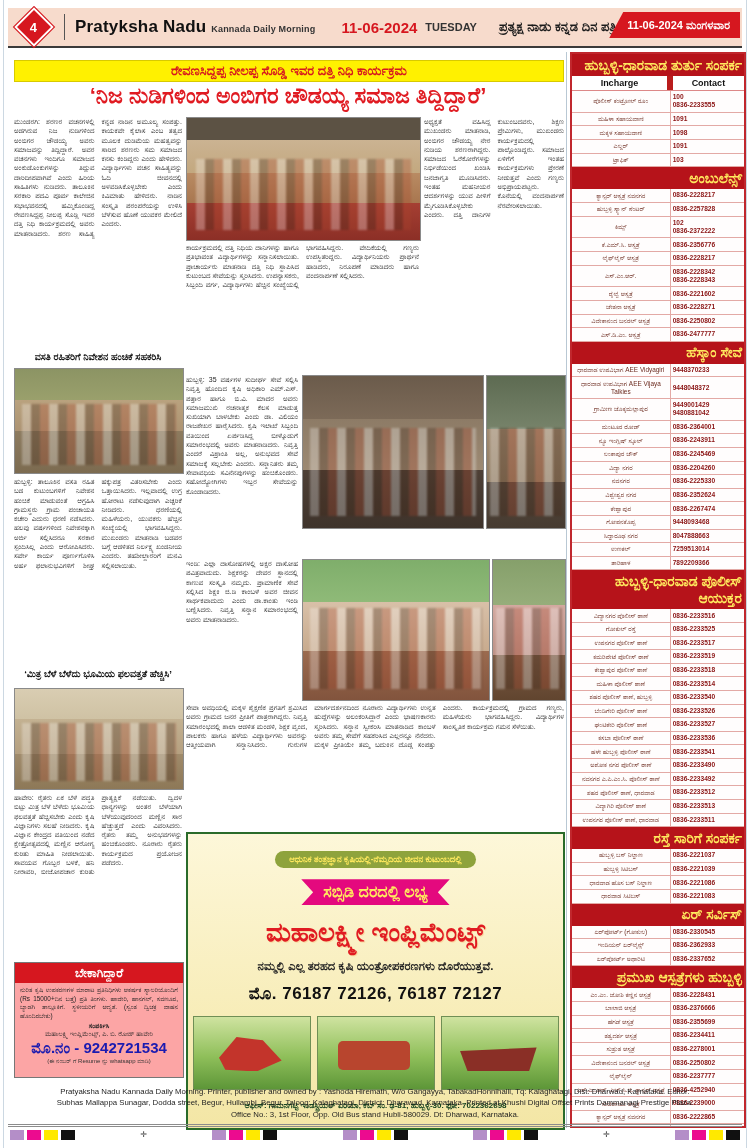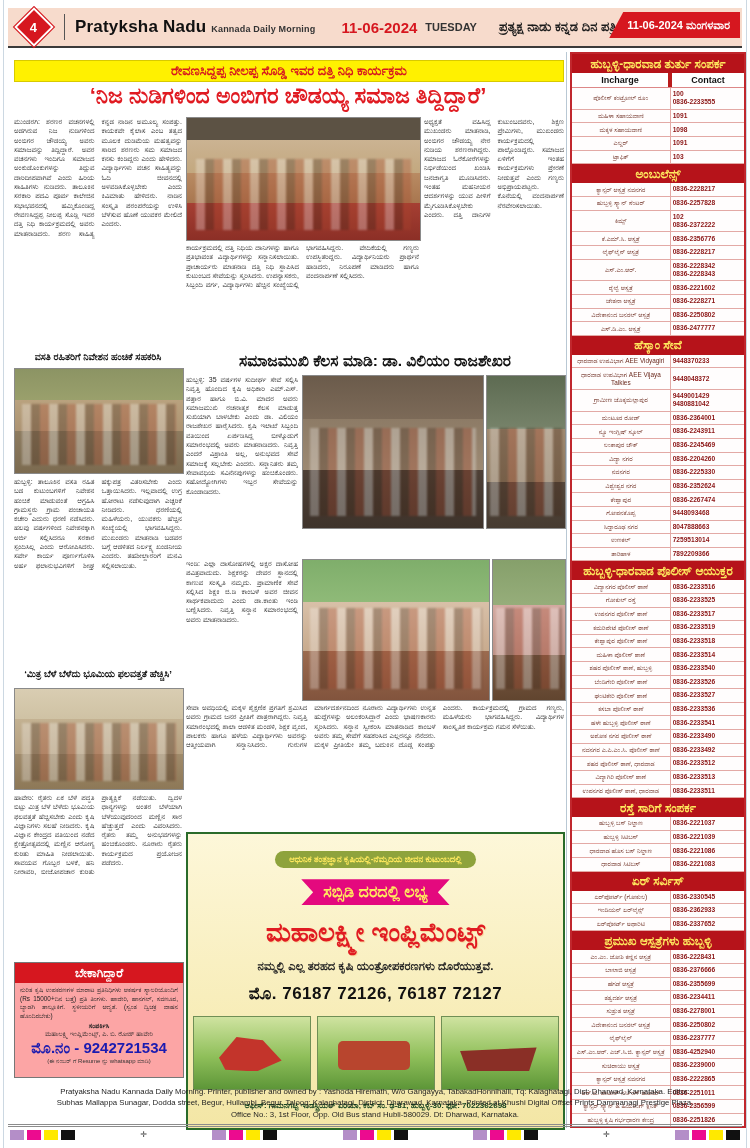--- a/index.html
+++ b/index.html
@@ -74,25 +74,25 @@
   .eq1::after{left:22%;top:28%;width:54%;height:48%;background:#c3342b;
               clip-path:polygon(0 60%,28% 0,70% 10%,100% 68%,60% 100%,10% 95%);}
   .eq2::after{left:18%;top:34%;width:62%;height:40%;background:#b8452e;border-radius:5px;}
   .eq3::after{left:16%;top:30%;width:66%;height:46%;background:#8a2f26;
               clip-path:polygon(0 38%,100% 28%,90% 100%,10% 100%);}
   .ad-addr{color:#14421f;font-weight:700;font-size:8px;}
 
   
   .sidebar{position:absolute;left:570px;top:52px;width:176px;height:1076px;
            border:2px solid #c0272d;background:#fdf1ee;box-sizing:border-box;overflow:hidden;}
-  .sb-sec{background:#b6131a;color:#ffe95e;font-weight:800;font-size:12px;text-align:center;
+  .sb-sec{background:#b6131a;color:#ffe95e;font-weight:800;font-size:14px;text-align:right;
           padding:2.5px 2px;}
   .sb-th{display:flex;background:#fff;border-bottom:1px solid #d88;}
   .sb-th1,.sb-th2{font-weight:800;font-size:9px;color:#111;text-align:center;padding:2px;}
-  .sb-th1{flex:1.35;border-right:4px solid #b91c1c;}
+  .sb-th1{flex:1.35;border-right:6px solid #b91c1c;}
   .sb-th2{flex:1;}
   .sb-row{display:flex;border-bottom:1px solid #e3a9a5;align-items:stretch;background:#fffdfd;}
   .sb-l{flex:1.35;font-size:6.4px;color:#6b2a1e;text-align:center;padding:2.2px 2px;
         border-right:1px solid #e3a9a5;display:flex;align-items:center;justify-content:center;line-height:1.25;}
   .sb-c{flex:1;font-size:6.6px;font-weight:700;color:#8a1313;padding:2.2px 2px;
         display:flex;align-items:center;justify-content:flex-start;white-space:pre-line;line-height:1.25;}
   .vsep{position:absolute;left:566px;top:52px;width:1px;height:1076px;background:#b9c8d4;}
 
   
   .imprint{position:absolute;left:55px;top:1086px;width:640px;text-align:center;
@@ -134,21 +134,20 @@
   <div class="ph" style="left:186px;top:117px;width:233px;height:122px;
        background:linear-gradient(180deg,#5c5244 0%,#5c5244 18%,#cbb392 18%,#c3a87f 45%,#b98b63 45%,#a8764f 70%,#a53f33 70%,#8c2f26 100%);"></div>
   <div class="abs body-txt cols2" style="left:186px;top:243px;width:233px;height:104px;">ಕಾರ್ಯಕ್ರಮದಲ್ಲಿ ದತ್ತಿ ನಿಧಿಯ ದಾನಿಗಳನ್ನು ಹಾಗೂ ಪ್ರತಿಭಾವಂತ ವಿದ್ಯಾರ್ಥಿಗಳನ್ನು ಸನ್ಮಾನಿಸಲಾಯಿತು. ಪ್ರಾಚಾರ್ಯರು ಮಾತನಾಡಿ ದತ್ತಿ ನಿಧಿ ಸ್ಥಾಪಿಸಿದ ಕುಟುಂಬದ ಸೇವೆಯನ್ನು ಸ್ಮರಿಸಿದರು. ಉಪನ್ಯಾಸಕರು, ಸಿಬ್ಬಂದಿ ವರ್ಗ, ವಿದ್ಯಾರ್ಥಿಗಳು ಹೆಚ್ಚಿನ ಸಂಖ್ಯೆಯಲ್ಲಿ ಭಾಗವಹಿಸಿದ್ದರು. ವೇದಿಕೆಯಲ್ಲಿ ಗಣ್ಯರು ಉಪಸ್ಥಿತರಿದ್ದರು. ವಿದ್ಯಾರ್ಥಿನಿಯರು ಪ್ರಾರ್ಥನೆ ಹಾಡಿದರು, ನಿರೂಪಣೆ ಮಾಡಿದರು ಹಾಗೂ ವಂದನಾರ್ಪಣೆ ಸಲ್ಲಿಸಿದರು.</div>
   <div class="abs body-txt cols2" style="left:424px;top:117px;width:140px;height:230px;">ಅಧ್ಯಕ್ಷತೆ ವಹಿಸಿದ್ದ ಮುಖಂಡರು ಮಾತನಾಡಿ, ಅಂಬಿಗರ ಚೌಡಯ್ಯ ನೇರ ನುಡಿಯ ಶರಣರಾಗಿದ್ದರು. ಸಮಾಜದ ಓರೆಕೋರೆಗಳನ್ನು ನಿರ್ಭಿಡೆಯಿಂದ ಖಂಡಿಸಿ ಜನಜಾಗೃತಿ ಮೂಡಿಸಿದರು. ಇಂತಹ ಮಹನೀಯರ ಆದರ್ಶಗಳನ್ನು ಯುವ ಪೀಳಿಗೆ ಮೈಗೂಡಿಸಿಕೊಳ್ಳಬೇಕು ಎಂದರು. ದತ್ತಿ ದಾನಿಗಳ ಕುಟುಂಬದವರು, ಶಿಕ್ಷಣ ಪ್ರೇಮಿಗಳು, ಮುಖಂಡರು ಕಾರ್ಯಕ್ರಮದಲ್ಲಿ ಪಾಲ್ಗೊಂಡಿದ್ದರು. ಸಮಾಜದ ಏಳಿಗೆಗೆ ಇಂತಹ ಕಾರ್ಯಕ್ರಮಗಳು ಪ್ರೇರಣೆ ನೀಡುತ್ತವೆ ಎಂದು ಗಣ್ಯರು ಅಭಿಪ್ರಾಯಪಟ್ಟರು. ಕೊನೆಯಲ್ಲಿ ವಂದನಾರ್ಪಣೆ ನೆರವೇರಿಸಲಾಯಿತು.</div>
 
   <div class="abs h2-sm" style="left:14px;top:352px;width:168px;">ವಸತಿ ರಹಿತರಿಗೆ ನಿವೇಶನ ಹಂಚಿಕೆ ಸಹಕರಿಸಿ</div>
   <div class="ph" style="left:14px;top:368px;width:168px;height:104px;
        background:linear-gradient(180deg,#8c9464 0%,#9aa06c 30%,#b9a27e 30%,#ad9372 60%,#8d7b5f 60%,#7c6b50 100%);"></div>
   <div class="abs body-txt cols2" style="left:14px;top:477px;width:168px;height:188px;">ಹುಬ್ಬಳ್ಳಿ: ತಾಲೂಕಿನ ವಸತಿ ರಹಿತ ಬಡ ಕುಟುಂಬಗಳಿಗೆ ನಿವೇಶನ ಹಂಚಿಕೆ ಮಾಡುವಂತೆ ಆಗ್ರಹಿಸಿ ಗ್ರಾಮಸ್ಥರು ಗ್ರಾಮ ಪಂಚಾಯತಿ ಕಚೇರಿ ಎದುರು ಧರಣಿ ನಡೆಸಿದರು. ಹಲವು ವರ್ಷಗಳಿಂದ ನಿವೇಶನಕ್ಕಾಗಿ ಅರ್ಜಿ ಸಲ್ಲಿಸಿದರೂ ಸರಕಾರ ಸ್ಪಂದಿಸಿಲ್ಲ ಎಂದು ಆರೋಪಿಸಿದರು. ಸರ್ವೇ ಕಾರ್ಯ ಪೂರ್ಣಗೊಳಿಸಿ ಅರ್ಹ ಫಲಾನುಭವಿಗಳಿಗೆ ಶೀಘ್ರ ಹಕ್ಕುಪತ್ರ ವಿತರಿಸಬೇಕು ಎಂದು ಒತ್ತಾಯಿಸಿದರು. ಇಲ್ಲವಾದಲ್ಲಿ ಉಗ್ರ ಹೋರಾಟ ನಡೆಸುವುದಾಗಿ ಎಚ್ಚರಿಕೆ ನೀಡಿದರು. ಧರಣಿಯಲ್ಲಿ ಮಹಿಳೆಯರು, ಯುವಕರು ಹೆಚ್ಚಿನ ಸಂಖ್ಯೆಯಲ್ಲಿ ಭಾಗವಹಿಸಿದ್ದರು. ಮುಖಂಡರು ಮಾತನಾಡಿ ಬಡವರ ಬಗ್ಗೆ ಆಡಳಿತದ ನಿರ್ಲಕ್ಷ್ಯ ಖಂಡನೀಯ ಎಂದರು. ತಹಶೀಲ್ದಾರರಿಗೆ ಮನವಿ ಸಲ್ಲಿಸಲಾಯಿತು.</div>
 
-  <div class="abs h2-md" style="left:186px;top:352px;width:378px;">ಸಮಾಜಮುಖಿ ಕೆಲಸ ಮಾಡಿ: ಡಾ. ವಿಲಿಯಂ ರಾಜಶೇಖರ</div>
   <div class="abs body-txt" style="left:186px;top:375px;width:112px;height:152px;">ಹುಬ್ಬಳ್ಳಿ: 35 ವರ್ಷಗಳ ಸುದೀರ್ಘ ಸೇವೆ ಸಲ್ಲಿಸಿ ನಿವೃತ್ತಿ ಹೊಂದಿದ ಕೃಷಿ ಅಧಿಕಾರಿ ಎಮ್.ಎಸ್. ಪತ್ತಾರ ಹಾಗೂ ಬಿ.ವಿ. ಮಾದರ ಅವರು ಸಮಾಜಮುಖಿ ರಚನಾತ್ಮಕ ಕೆಲಸ ಮಾಡುತ್ತ ಸುಖಿಯಾಗಿ ಬಾಳಬೇಕು ಎಂದು ಡಾ. ವಿಲಿಯಂ ರಾಜಶೇಖರ ಹಾರೈಸಿದರು. ಕೃಷಿ ಇಲಾಖೆ ಸಿಬ್ಬಂದಿ ವತಿಯಿಂದ ಏರ್ಪಡಿಸಿದ್ದ ಬೀಳ್ಕೊಡುಗೆ ಸಮಾರಂಭದಲ್ಲಿ ಅವರು ಮಾತನಾಡಿದರು. ನಿವೃತ್ತಿ ಎಂದರೆ ವಿಶ್ರಾಂತಿ ಅಲ್ಲ, ಅನುಭವದ ಸೇವೆ ಸಮಾಜಕ್ಕೆ ಸಲ್ಲಬೇಕು ಎಂದರು. ಸನ್ಮಾನಿತರು ತಮ್ಮ ಸೇವಾವಧಿಯ ಸವಿನೆನಪುಗಳನ್ನು ಹಂಚಿಕೊಂಡರು. ಸಹೋದ್ಯೋಗಿಗಳು ಇಬ್ಬರ ಸೇವೆಯನ್ನು ಕೊಂಡಾಡಿದರು.</div>
   <div class="ph" style="left:302px;top:375px;width:180px;height:152px;
        background:linear-gradient(180deg,#6b5b4b 0%,#7c6a58 28%,#8d7b66 28%,#9d8a73 62%,#4e4036 62%,#3e332b 100%);"></div>
   <div class="ph" style="left:486px;top:375px;width:78px;height:152px;
        background:linear-gradient(180deg,#5d6b52 0%,#77836a 35%,#a08a70 35%,#8f7a60 70%,#55483c 70%,#463b31 100%);"></div>
 
   <div class="abs body-txt" style="left:186px;top:559px;width:112px;height:140px;">ಇಂಡಿ: ಎಲ್ಲಾ ದಾಸೋಹಗಳಲ್ಲಿ ಅಕ್ಷರ ದಾಸೋಹ ಪವಿತ್ರವಾದುದು. ಶಿಕ್ಷಕರನ್ನು ದೇವರ ಸ್ಥಾನದಲ್ಲಿ ಕಾಣುವ ಸಂಸ್ಕೃತಿ ನಮ್ಮದು. ಪ್ರಾಮಾಣಿಕ ಸೇವೆ ಸಲ್ಲಿಸಿದ ಶಿಕ್ಷಕಿ ಜಿ.ಡಿ ಕಾಂಬಳೆ ಅವರ ಜೀವನ ಸಾರ್ಥಕವಾದುದು ಎಂದು ಡಾ.ಕಾಂತು ಇಂಡಿ ಬಣ್ಣಿಸಿದರು. ನಿವೃತ್ತಿ ಸನ್ಮಾನ ಸಮಾರಂಭದಲ್ಲಿ ಅವರು ಮಾತನಾಡಿದರು.</div>
   <div class="ph" style="left:302px;top:559px;width:186px;height:140px;
        background:linear-gradient(180deg,#7fae6b 0%,#8fba78 30%,#d8c0a8 30%,#c8ab8e 65%,#9b6b4f 65%,#82543d 100%);"></div>
   <div class="ph" style="left:492px;top:559px;width:72px;height:140px;

